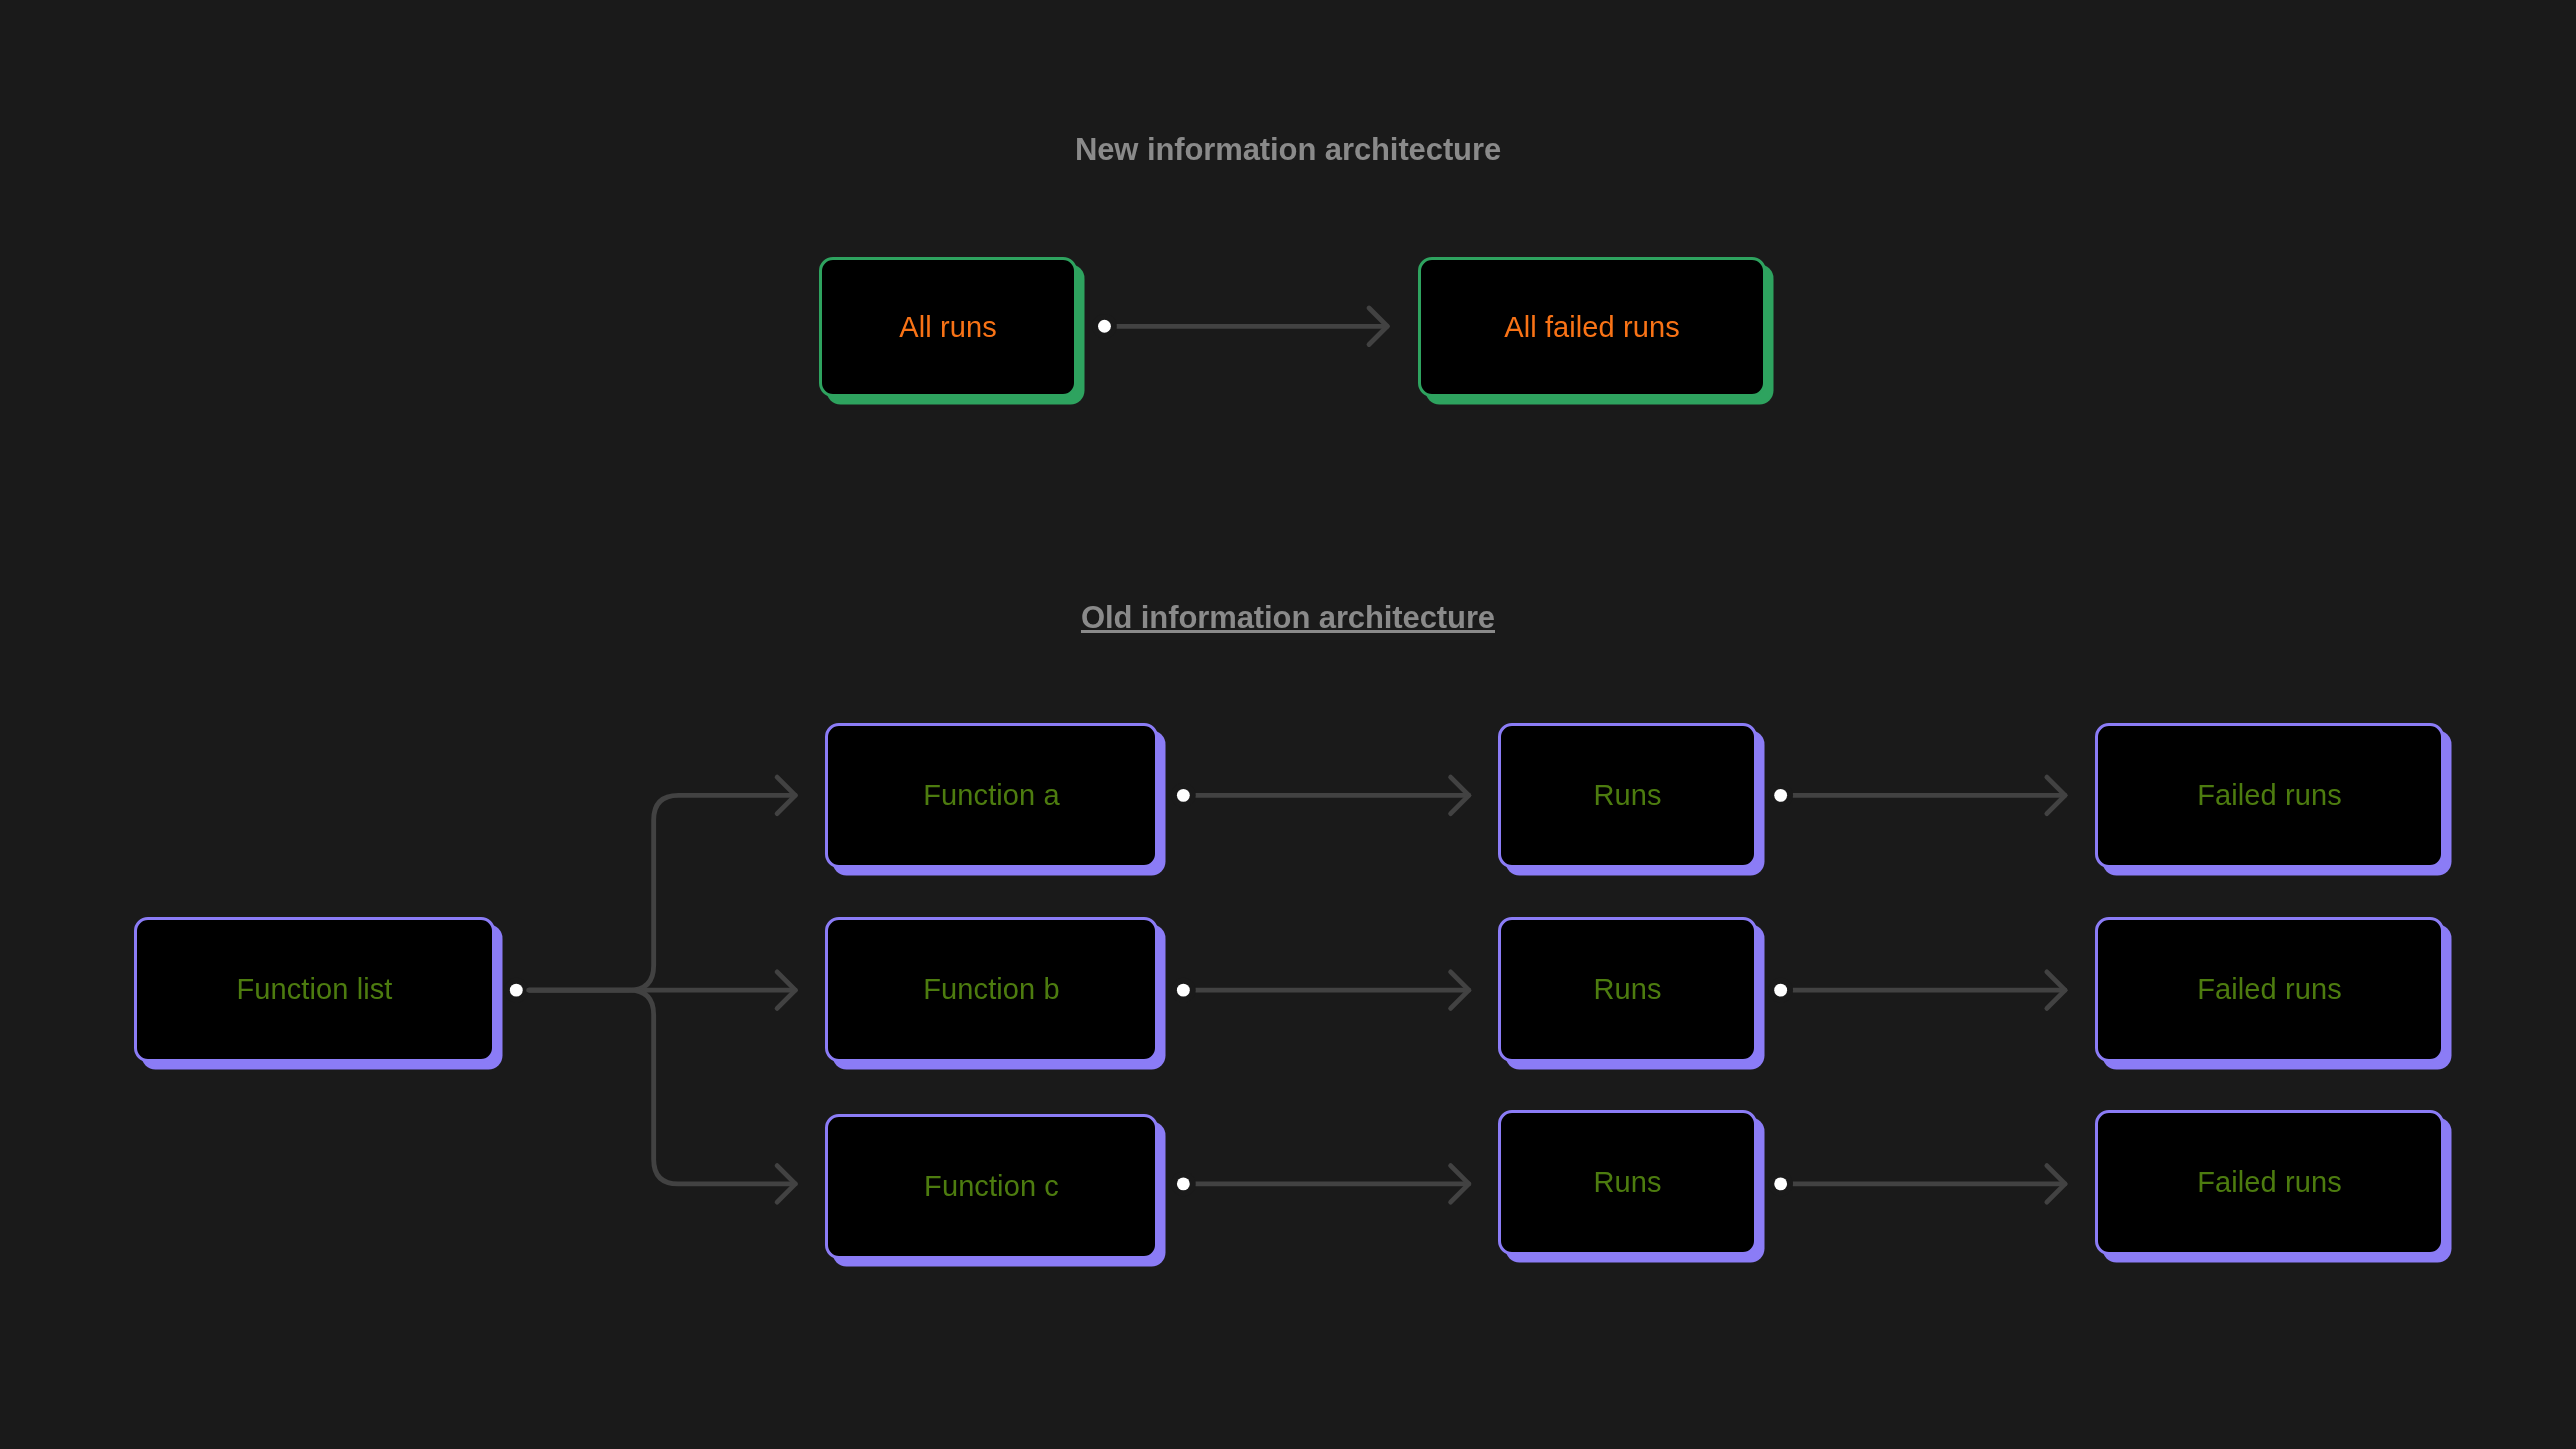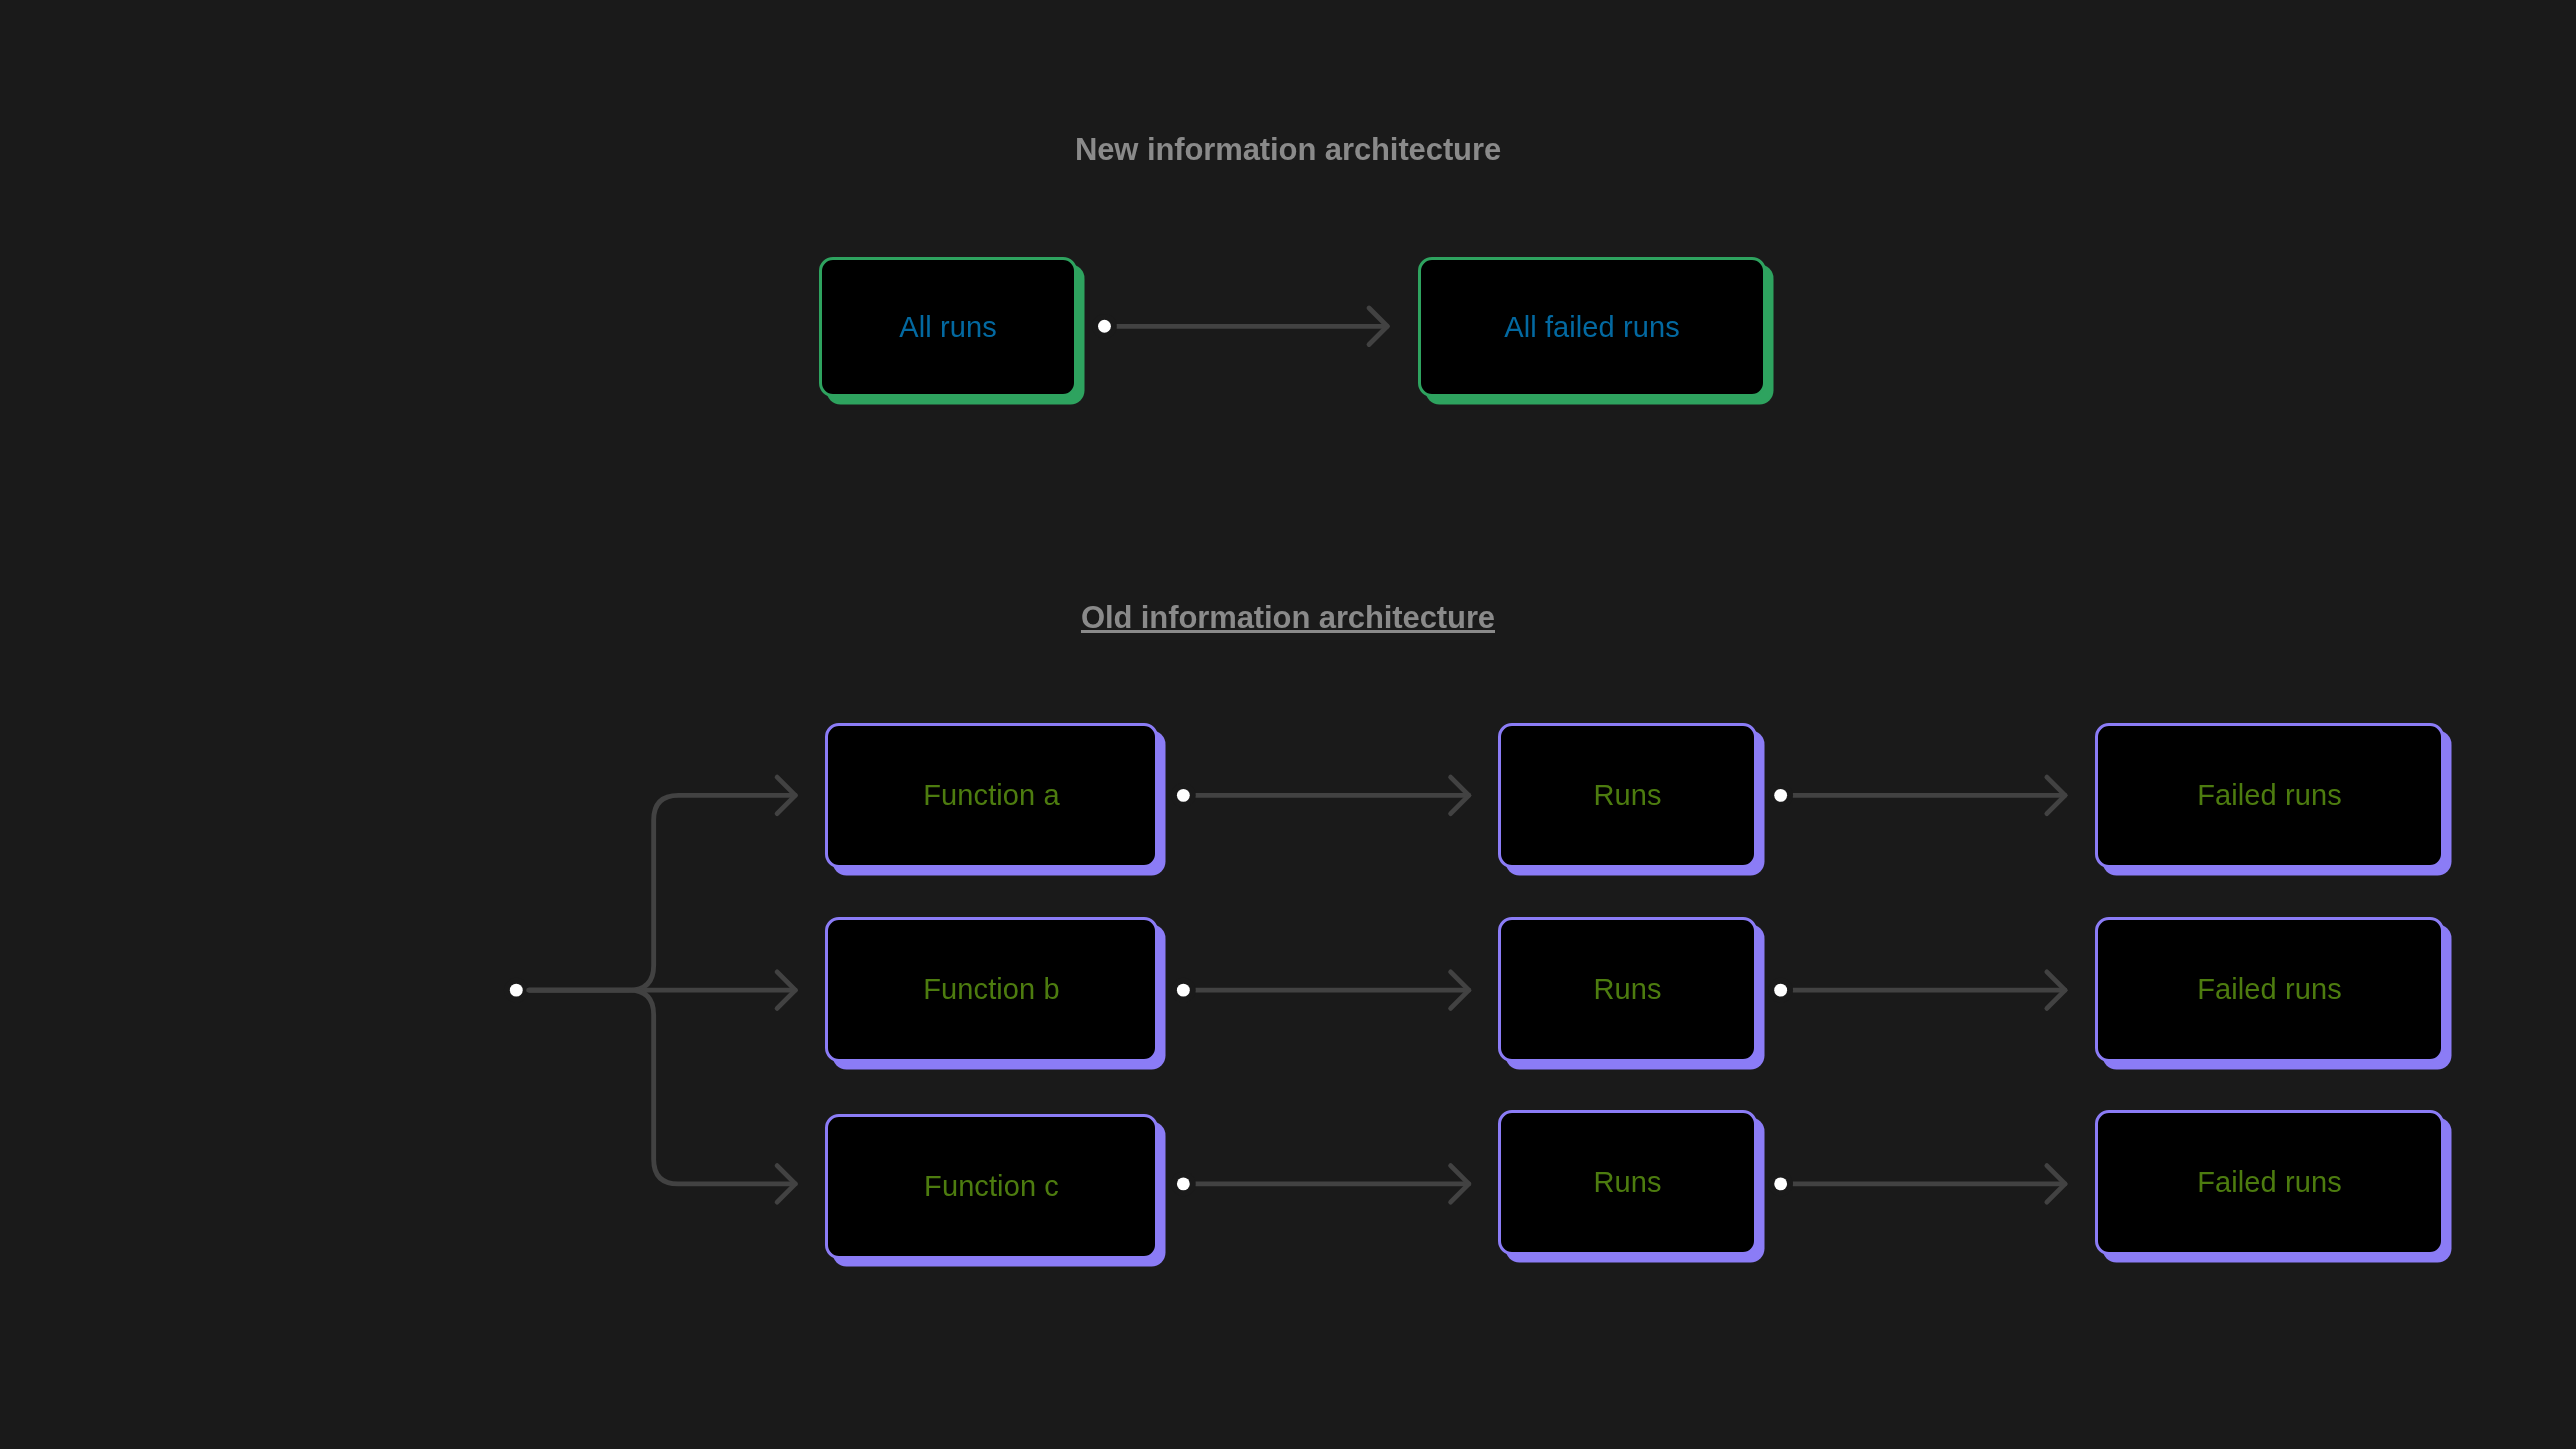--- a/index.html
+++ b/index.html
@@ -43,21 +43,21 @@
     display: flex;
     align-items: center;
     justify-content: center;
     font-size: 29px;
     font-weight: 400;
     letter-spacing: 0.1px;
     white-space: nowrap;
   }
   .node.green {
     border: 3.8px solid #2ea35f;
-    color: #0369a1;
+    color: #f97316;
     box-shadow: 7.5px 7.5px 0 0 #2ea35f;
   }
   .node.purple {
     border: 3.8px solid #8b7cf6;
     color: #4d7c0f;
     box-shadow: 7.5px 7.5px 0 0 #8b7cf6;
   }
 
   
   #edges {
@@ -194,20 +194,21 @@
         </g>
         <g>
           <path class="edge-head" d="M 3814 2172 L 3848 2206 L 3814 2240"></path>
         </g>
       </g>
     </svg>
 
   <div class="node green" id="n-all-runs" style="left: 819px; top: 257px; width: 258px; height: 140px;">All runs</div>
   <div class="node green" id="n-all-failed-runs" style="left: 1418px; top: 257px; width: 348px; height: 140px;">All failed runs</div>
 
+  <div class="node purple" id="n-function-list" style="left: 134px; top: 917px; width: 361px; height: 145px;">Function list</div>
   <div class="node purple" id="n-function-a" style="left: 825px; top: 723px; width: 333px; height: 145px;">Function a</div>
   <div class="node purple" id="n-function-b" style="left: 825px; top: 917px; width: 333px; height: 145px;">Function b</div>
   <div class="node purple" id="n-function-c" style="left: 825px; top: 1114px; width: 333px; height: 145px;">Function c</div>
   <div class="node purple" id="n-runs-a" style="left: 1498px; top: 723px; width: 259px; height: 145px;">Runs</div>
   <div class="node purple" id="n-runs-b" style="left: 1498px; top: 917px; width: 259px; height: 145px;">Runs</div>
   <div class="node purple" id="n-runs-c" style="left: 1498px; top: 1110px; width: 259px; height: 145px;">Runs</div>
   <div class="node purple" id="n-failed-runs-a" style="left: 2095px; top: 723px; width: 349px; height: 145px;">Failed runs</div>
   <div class="node purple" id="n-failed-runs-b" style="left: 2095px; top: 917px; width: 349px; height: 145px;">Failed runs</div>
   <div class="node purple" id="n-failed-runs-c" style="left: 2095px; top: 1110px; width: 349px; height: 145px;">Failed runs</div>
 

